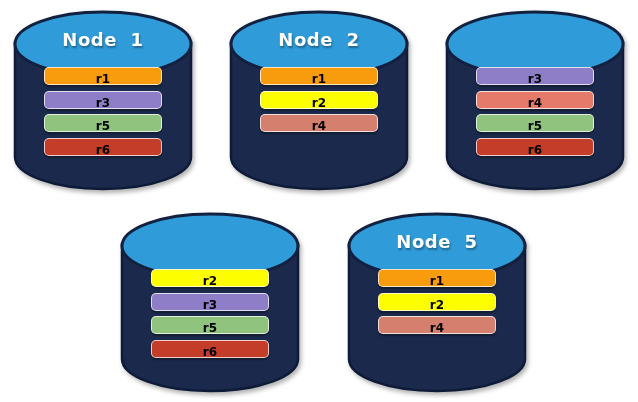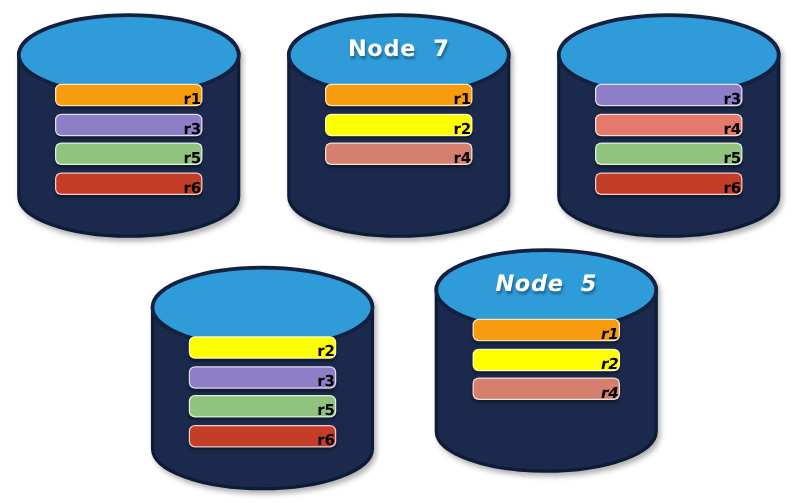--- a/index.html
+++ b/index.html
@@ -54,47 +54,48 @@
     top: 59px;
     left: 33px;
     width: 118px;
   }
   .bar {
     height: 18px;
     margin-bottom: 5.5px;
     border-radius: 5px;
     border: 1px solid rgba(255,255,255,0.75);
     box-sizing: border-box;
-    text-align: right;
+    text-align: center;
     box-shadow: 0 2px 2px rgba(0,0,0,0.35);
   }
   .bar-label {
     display: inline-block;
     font-size: 12px;
     font-weight: bold;
     color: #000000;
     line-height: 16px;
   }
   
   .pos-1 { left: 11px;  top: 8px; }
   .pos-2 { left: 227px; top: 8px; }
   .pos-3 { left: 443px; top: 8px; }
   .pos-4 { left: 118px; top: 210px; }
-  .pos-5 { left: 345px; top: 196px; font-style: italic; }
+  .pos-5 { left: 345px; top: 210px; }
 </style>
 </head>
 <body>
 
 <div class="canvas">
 
   <div class="node pos-1">
     <svg viewBox="0 0 184 184">
       <path class="cyl-body" d="M4,35 V149 A88,32 0 0 0 180,149 V35 Z" style="fill: rgb(27, 42, 76);"></path>
       <ellipse class="cyl-top" cx="92" cy="36" rx="88" ry="32" style="fill: rgb(47, 155, 216);"></ellipse>
     </svg>
+    <div class="node-title">Node 1</div>
     <div class="bars">
       <div class="bar" style="background: rgb(248, 156, 14);">
         <span class="bar-label">r1</span>
       </div>
       <div class="bar" style="background: rgb(141, 126, 199);">
         <span class="bar-label">r3</span>
       </div>
       <div class="bar" style="background: rgb(144, 196, 126);">
         <span class="bar-label">r5</span>
       </div>
@@ -102,21 +103,21 @@
         <span class="bar-label">r6</span>
       </div>
     </div>
   </div>
 
   <div class="node pos-2">
     <svg viewBox="0 0 184 184">
       <path class="cyl-body" d="M4,35 V149 A88,32 0 0 0 180,149 V35 Z" style="fill: rgb(27, 42, 76);"></path>
       <ellipse class="cyl-top" cx="92" cy="36" rx="88" ry="32" style="fill: rgb(47, 155, 216);"></ellipse>
     </svg>
-    <div class="node-title">Node 7</div>
+    <div class="node-title">Node 2</div>
     <div class="bars">
       <div class="bar" style="background: rgb(248, 156, 14);">
         <span class="bar-label">r1</span>
       </div>
       <div class="bar" style="background: rgb(253, 255, 1);">
         <span class="bar-label">r2</span>
       </div>
       <div class="bar" style="background: rgb(213, 128, 111);">
         <span class="bar-label">r4</span>
       </div>

